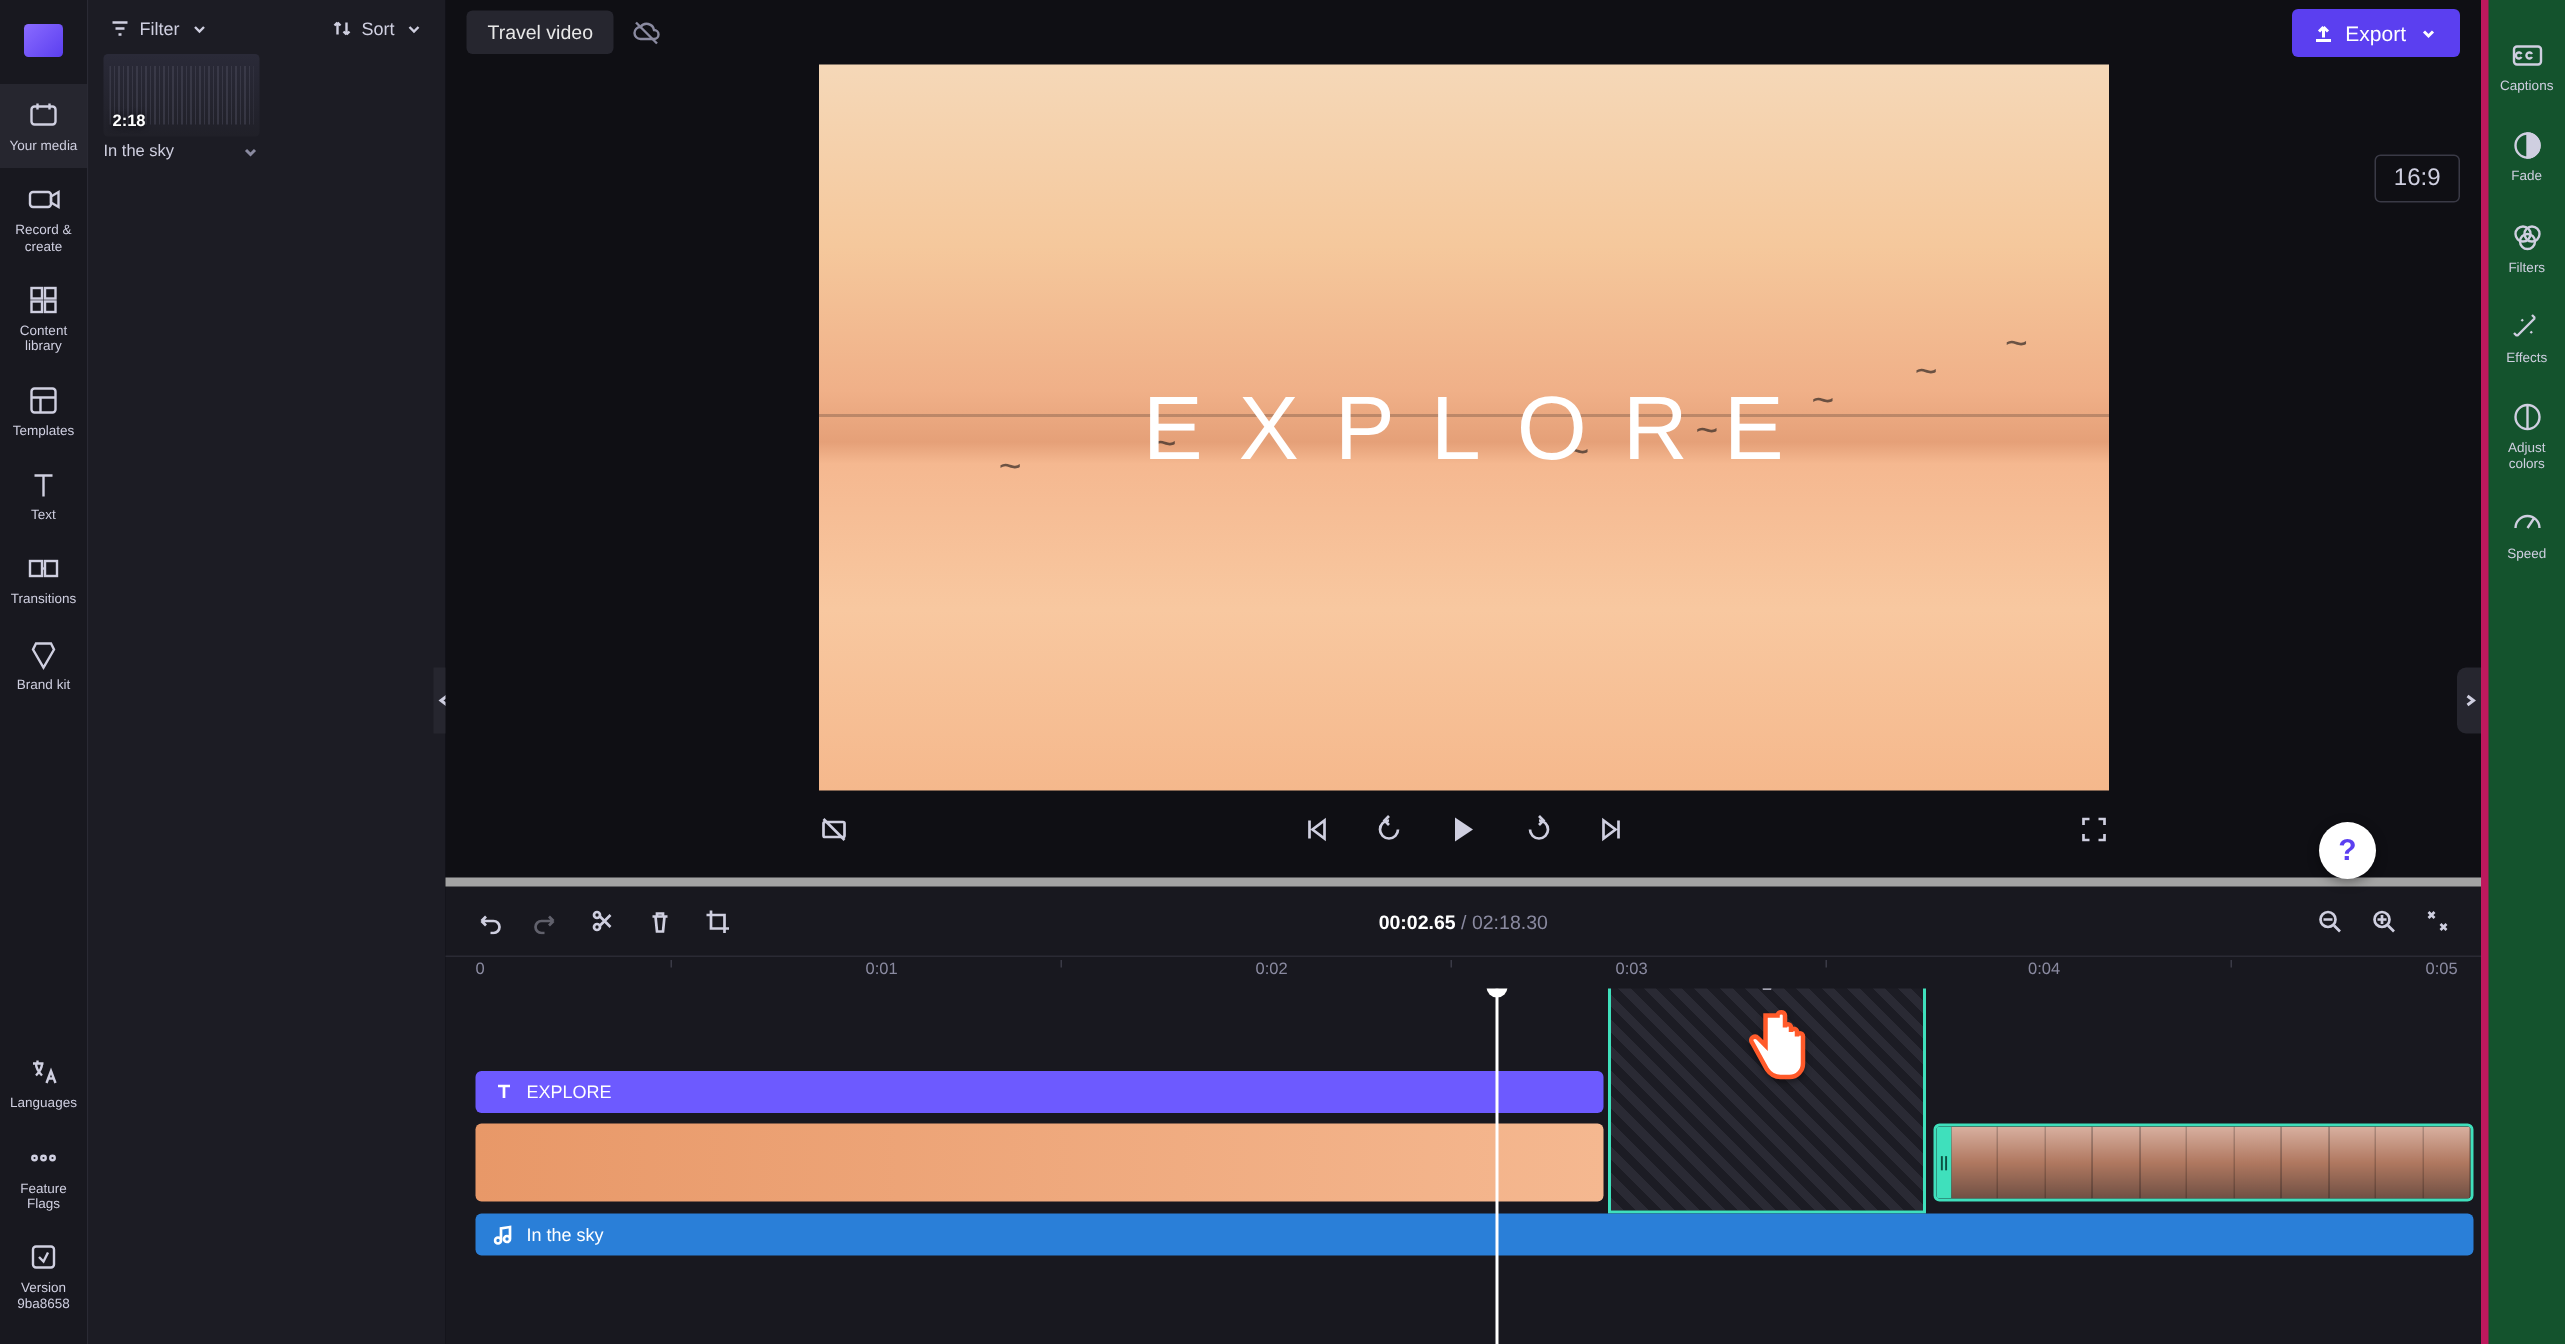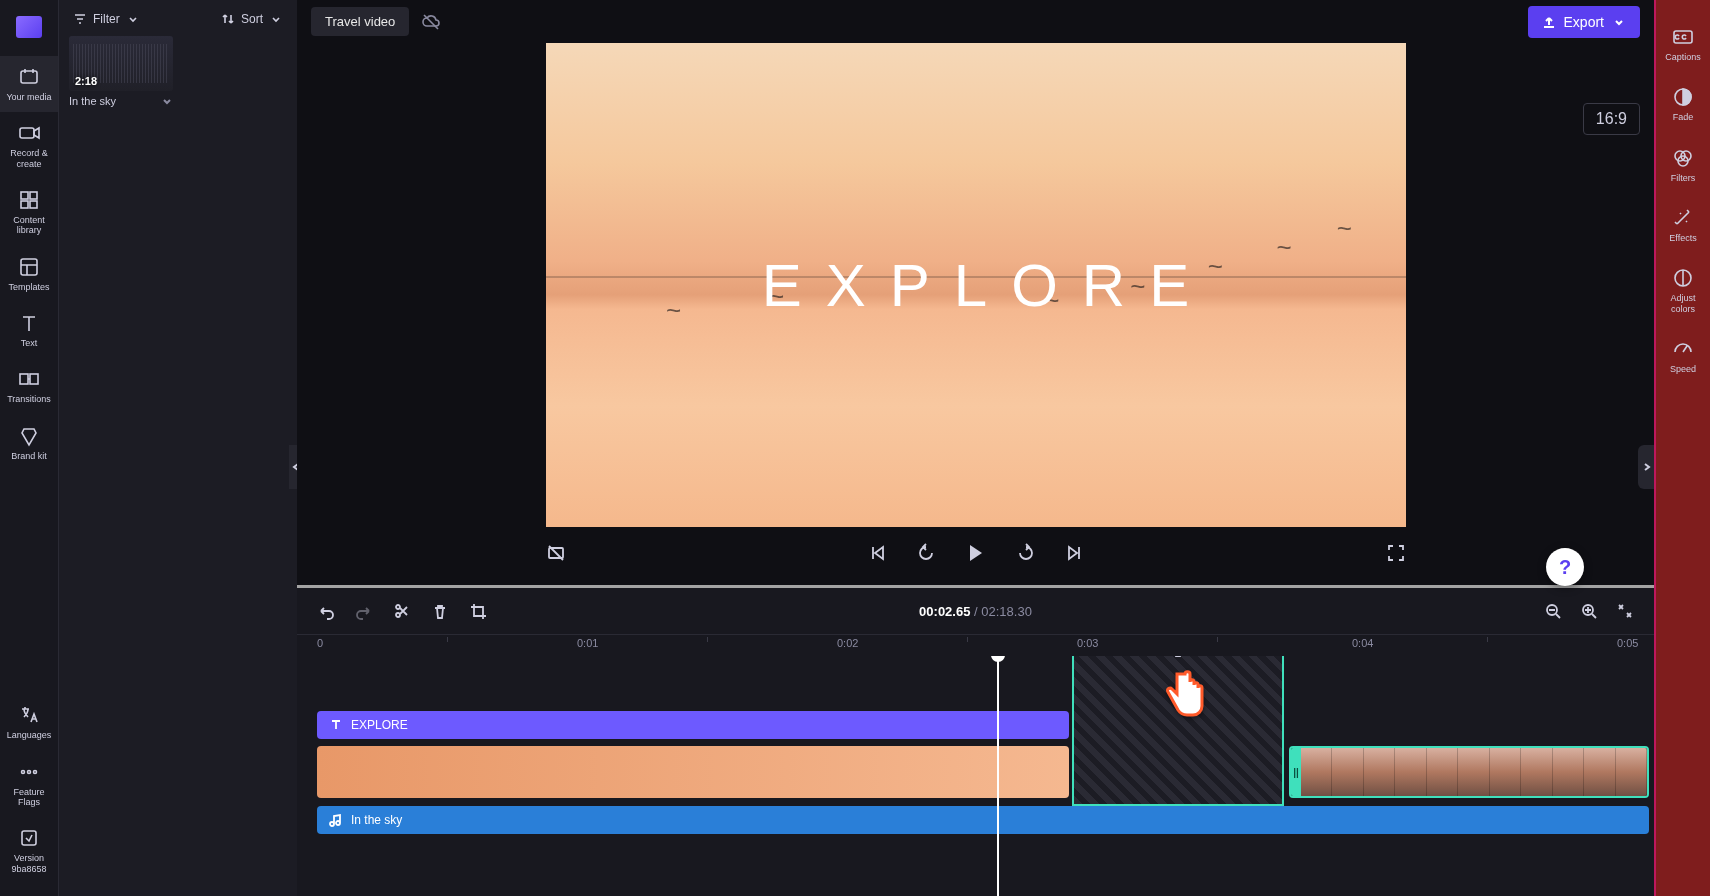--- a/index.html
+++ b/index.html
@@ -56,27 +56,27 @@
 .player-controls { width: 860px; display: flex; align-items: center; justify-content: center; gap: 28px; padding-top: 14px; position: relative; }
 .player-controls svg { width: 20px; height: 20px; stroke: #cfcfe0; fill: none; stroke-width: 1.8; cursor: pointer; }
 .play-ico { fill: #cfcfe0 !important; stroke: none !important; width: 24px !important; height: 24px !important; }
 .pc-left { position: absolute; left: 0; }
 .pc-right { position: absolute; right: 0; }
 
 
 .help-btn { position: absolute; right: 70px; bottom: 310px; width: 38px; height: 38px; background: #fff; border-radius: 50%; display: flex; align-items: center; justify-content: center; color: #5b3ff0; font-weight: 700; font-size: 20px; cursor: pointer; box-shadow: 0 2px 8px rgba(0,0,0,.4); }
 
 
-.right-rail { width: 56px; background: #7f1d1d; display: flex; flex-direction: column; align-items: center; border-left: 2px solid #be185d; padding-top: 14px; gap: 2px; }
+.right-rail { width: 56px; background: #14532d; display: flex; flex-direction: column; align-items: center; border-left: 5px solid #be185d; padding-top: 14px; gap: 2px; }
 .right-rail .rail-item { padding: 12px 2px 10px; }
 .right-rail-collapse { position: absolute; right: 56px; top: 445px; width: 16px; height: 44px; background: #26262f; border-radius: 6px 0 0 6px; display: flex; align-items: center; justify-content: center; cursor: pointer; z-index:5; }
 .right-rail-collapse svg { width: 10px; height: 10px; stroke: #cfcfe0; fill: none; stroke-width: 2; }
 
 
-.timeline-wrap { height: 372px; background: #18181f; border-top: 3px solid #a3a3a3; display: flex; flex-direction: column; }
+.timeline-wrap { height: 372px; background: #18181f; border-top: 6px solid #a3a3a3; display: flex; flex-direction: column; }
 .tl-toolbar { height: 46px; display: flex; align-items: center; padding: 0 20px; gap: 20px; position: relative; }
 .tl-toolbar svg { width: 18px; height: 18px; stroke: #cfcfe0; fill: none; stroke-width: 1.8; cursor: pointer; }
 .tl-time { position: absolute; left: 50%; transform: translateX(-50%); font-size: 13px; }
 .tl-time .cur { color: #fff; font-weight: 600; }
 .tl-time .tot { color: #8a8aa0; }
 .tl-zoom { margin-left: auto; display: flex; gap: 18px; }
 
 
 .tl-ruler { height: 22px; position: relative; border-top: 1px solid #2a2a34; font-size: 11px; color: #8a8aa0; }
 .tick { position: absolute; top: 2px; }

